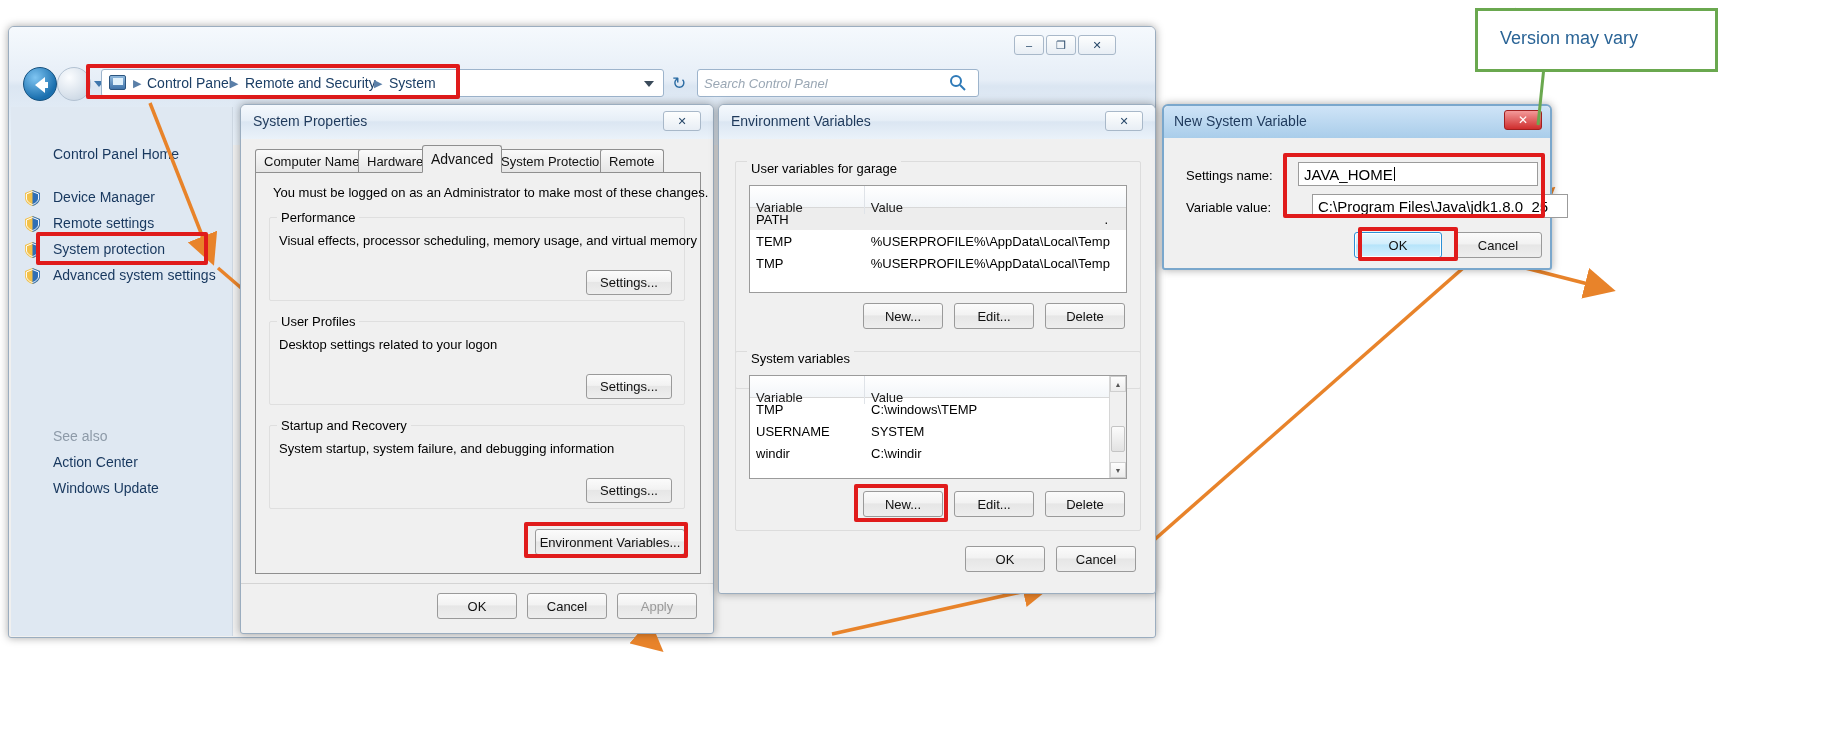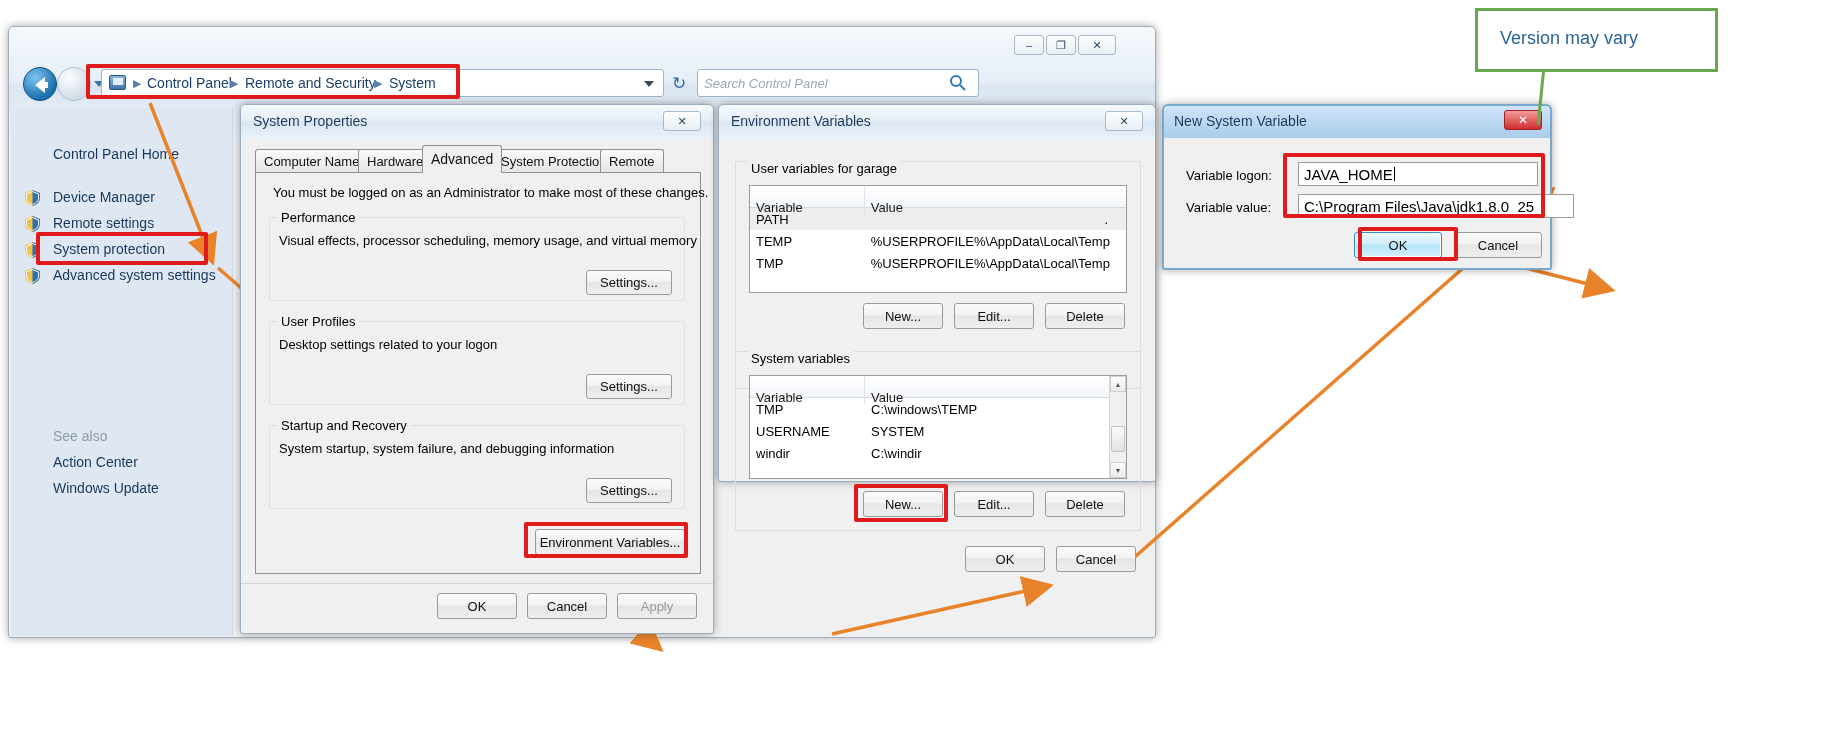--- a/index.html
+++ b/index.html
@@ -294,21 +294,21 @@
 
   <div class="abs" style="left:0;top:478px;width:472px;height:1px;background:#d4d4d4;"></div>
 
   <div class="btn" style="left:196px;top:488px;width:80px;height:26px;">OK</div>
   <div class="btn" style="left:286px;top:488px;width:80px;height:26px;">Cancel</div>
   <div class="btn disabled" style="left:376px;top:488px;width:80px;height:26px;">Apply</div>
 </div>
 
 <div class="redbox" style="left:524px;top:522px;width:164px;height:36px;z-index:55;"></div>
 
-<div class="win" style="left:718px;top:104px;width:438px;height:378px;z-index:60;">
+<div class="win" style="left:718px;top:104px;width:438px;height:490px;z-index:60;">
   <div class="win-glass" style="height:34px;"></div>
   <div class="win-title" style="left:12px;top:8px;">Environment Variables</div>
   <div class="winbtn close" style="left:386px;top:6px;">✕</div>
 
   <div class="group" style="left:16px;top:56px;width:406px;height:228px;border:1px solid #dcdcdc;"></div>
   <div class="group-title" style="left:28px;top:56px;">User variables for garage</div>
 
   <div class="lv" style="left:30px;top:80px;width:378px;height:108px;">
     <div class="lv-head">
       <div style="width:115px;">Variable</div>
@@ -368,28 +368,28 @@
 </div>
 
 <div class="redbox" style="left:854px;top:484px;width:94px;height:38px;z-index:65;"></div>
 
 <div class="win" style="left:1162px;top:104px;width:390px;height:166px;z-index:70;
             border:2px solid #7aa7cc;">
   <div class="win-glass" style="height:32px;background:linear-gradient(to bottom,#cfe4f7,#a9cdea);"></div>
   <div class="win-title" style="left:10px;top:7px;">New System Variable</div>
   <div class="winbtn close redclose" style="left:340px;top:4px;">✕</div>
 
-  <div class="lbl" style="left:22px;top:62px;">Variable logon:</div>
+  <div class="lbl" style="left:22px;top:62px;">Settings name:</div>
   <div class="field" style="left:134px;top:56px;width:240px;height:24px;">
     <span>JAVA_HOME</span>
       <span style="display:inline-block;width:1px;height:14px;background:#000;margin-left:1px;"></span>
   </div>
 
   <div class="lbl" style="left:22px;top:94px;">Variable value:</div>
-  <div class="field" style="left:134px;top:88px;width:276px;height:24px;">C:\Program Files\Java\jdk1.8.0_25</div>
+  <div class="field" style="left:148px;top:88px;width:256px;height:24px;">C:\Program Files\Java\jdk1.8.0_25</div>
 
   <div class="btn primary" style="left:190px;top:126px;width:88px;height:26px;">OK</div>
   <div class="btn" style="left:290px;top:126px;width:88px;height:26px;">Cancel</div>
 </div>
 
 <div class="redbox" style="left:1283px;top:153px;width:262px;height:65px;z-index:75;"></div>
 
 <div class="redbox" style="left:1358px;top:227px;width:100px;height:34px;z-index:75;"></div>
 
 <svg class="abs" style="left:1470px;top:0;width:368px;height:240px;z-index:80;pointer-events:none;">

